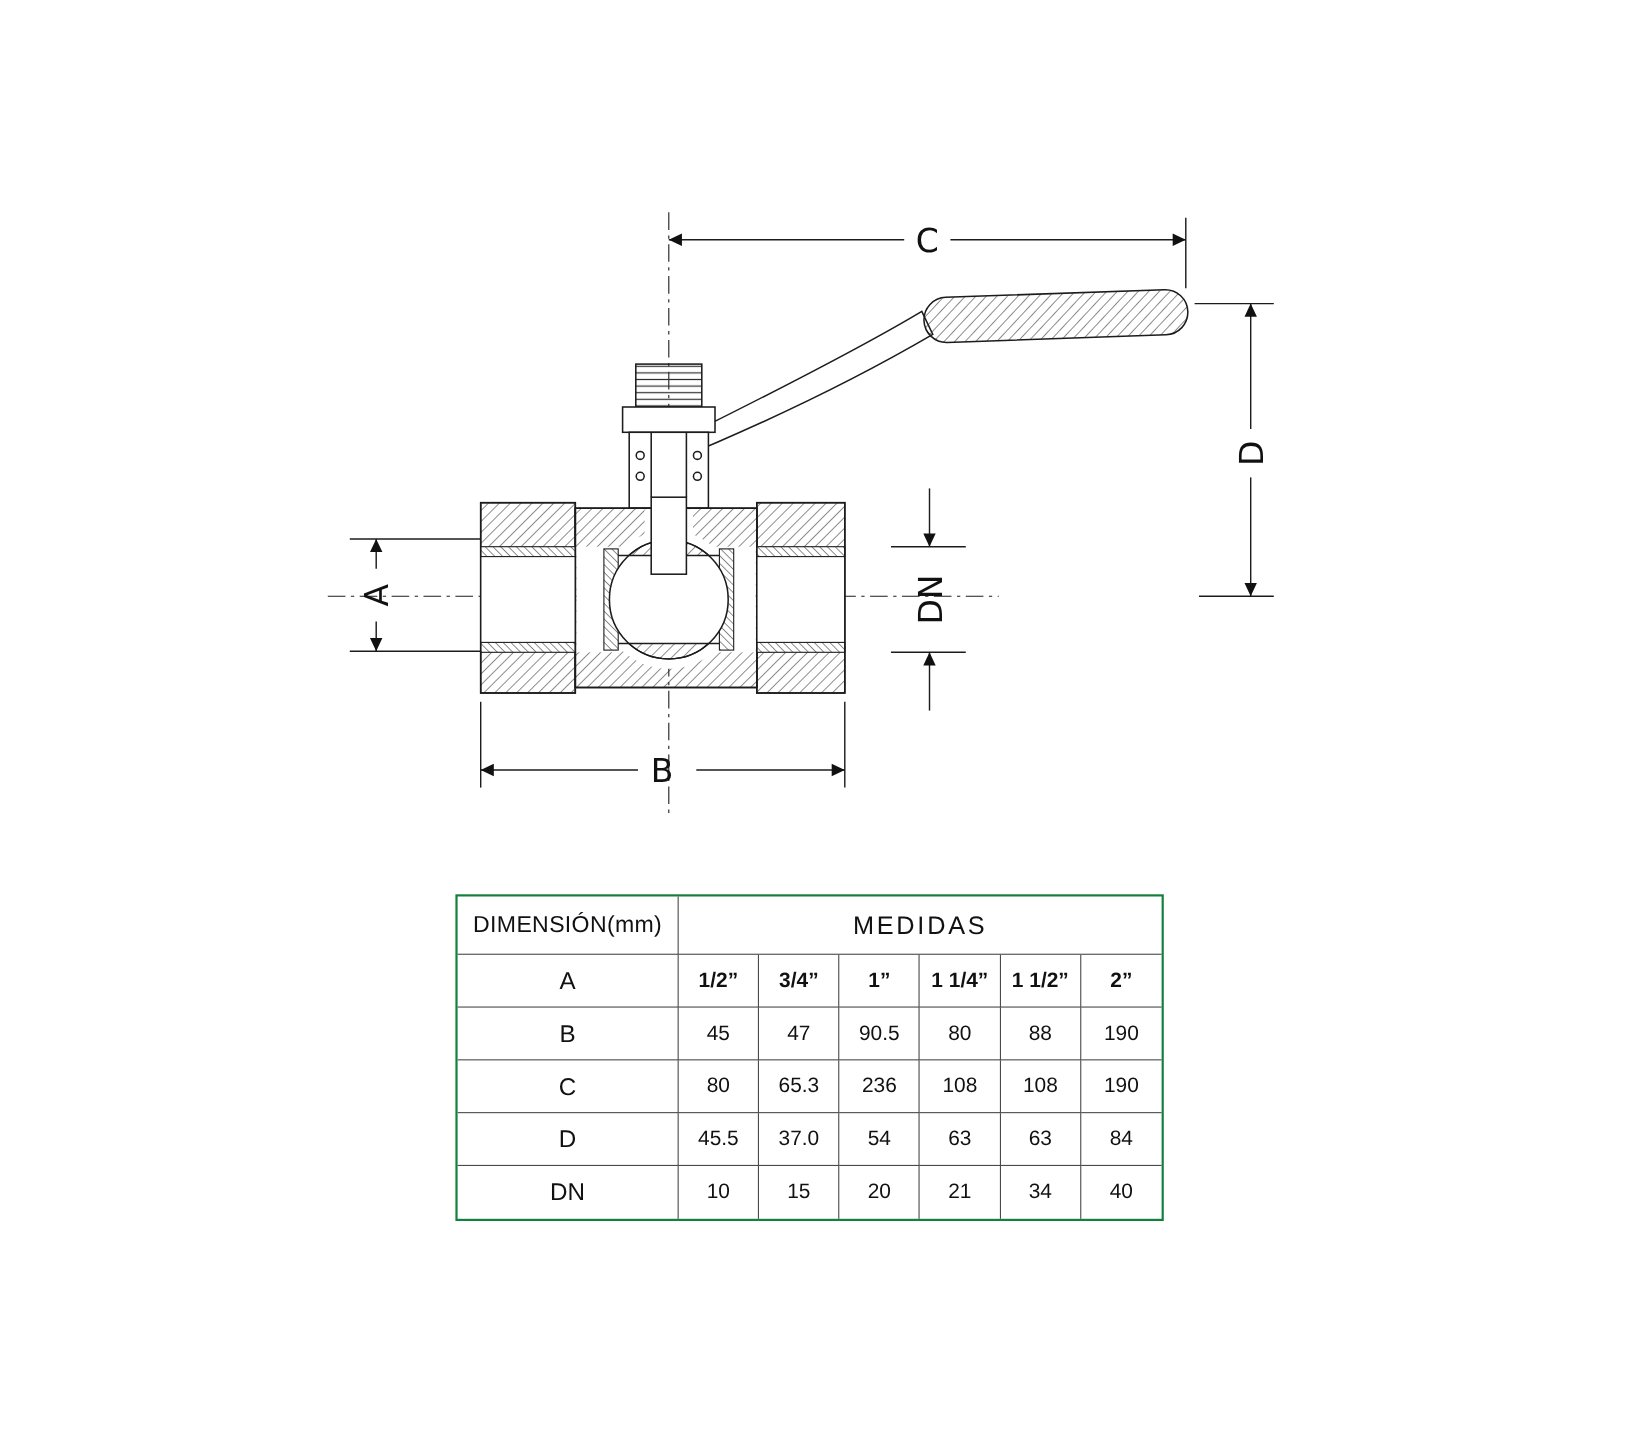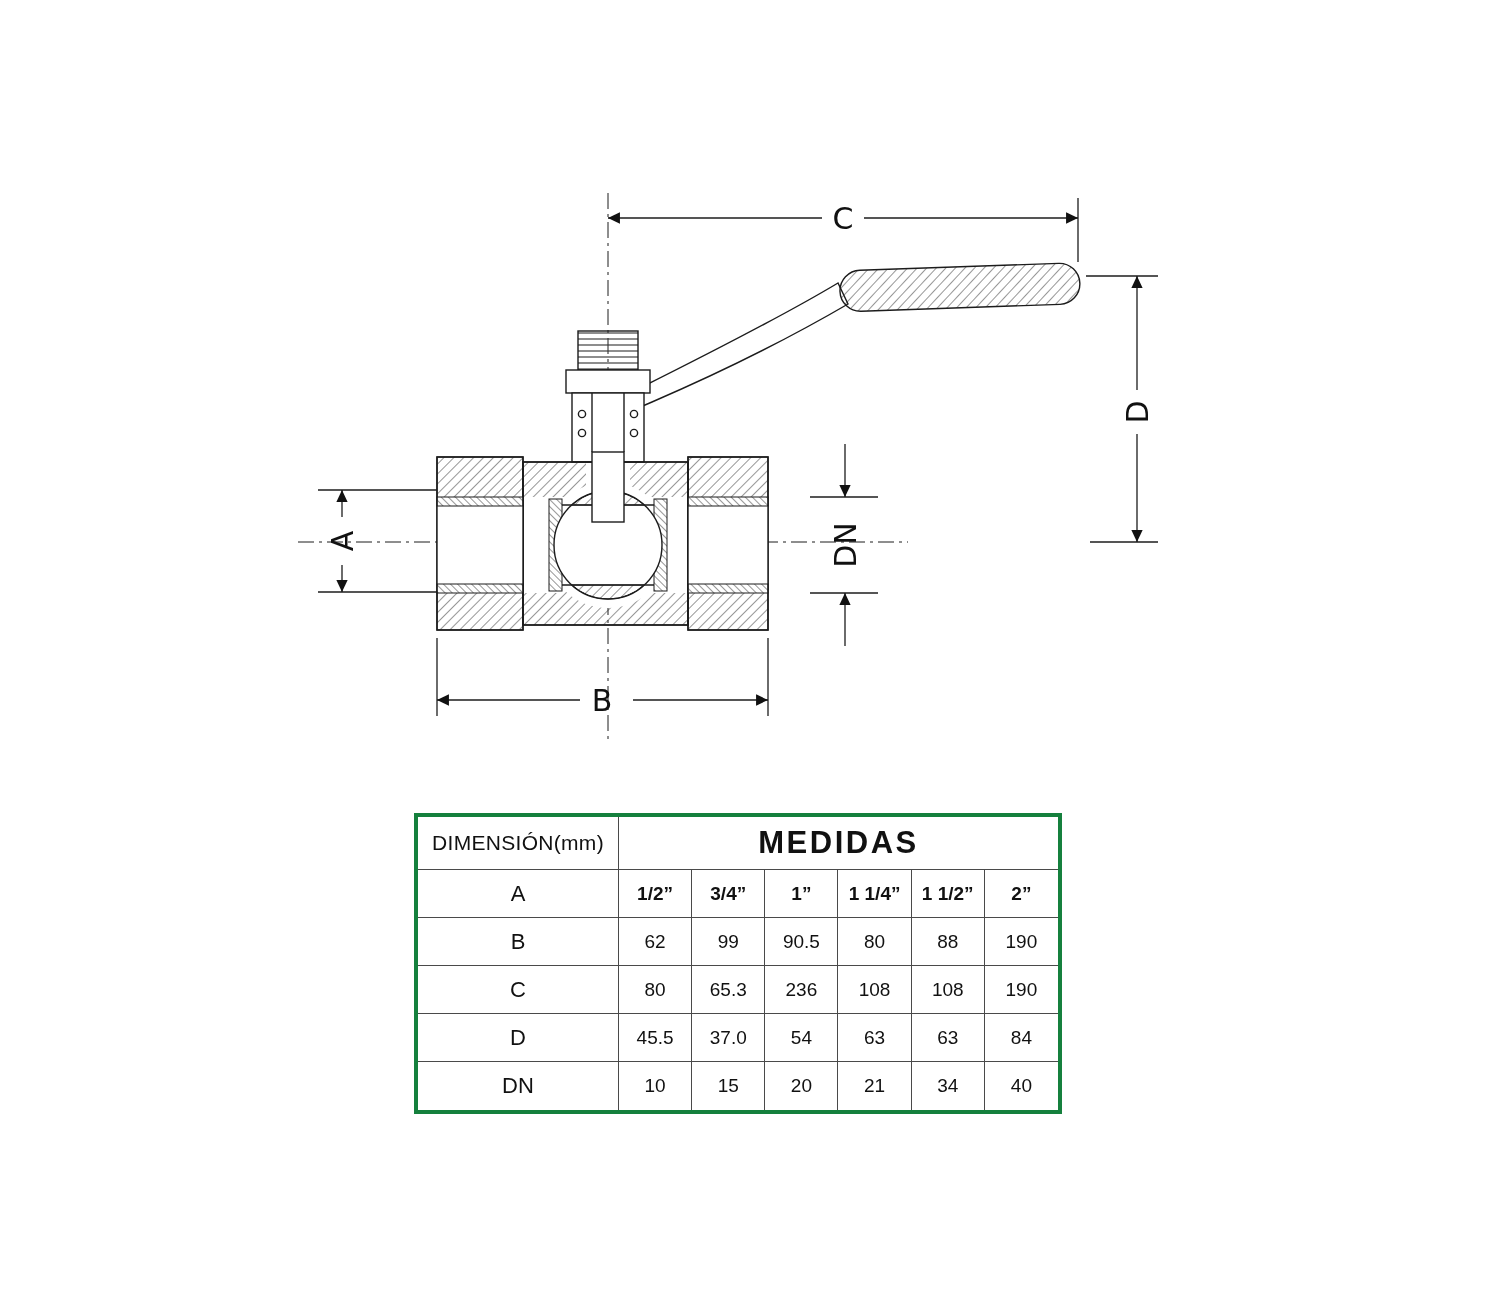--- a/index.html
+++ b/index.html
@@ -1,27 +1,27 @@
 <!DOCTYPE html>
 <html><head>
 <meta charset="utf-8">
 <style>
   html,body{margin:0;padding:0;background:#fff;}
   #canvas{position:relative;width:1500px;height:1313px;background:#ffffff;overflow:hidden;font-family:"Liberation Sans",sans-serif;}
   #drawing{position:absolute;left:0;top:0;}
   #drawing text{font-family:"DejaVu Sans",sans-serif;font-size:30px;fill:#111;}
 
-  .dtable{position:absolute;left:414px;top:813px;width:640px;border:4px solid #15803d;background:#fff;color:#111;}
+  .dtable{position:absolute;left:414px;top:813px;width:640px;border:2px solid #15803d;background:#fff;color:#111;}
   .thead{display:grid;grid-template-columns:201px 1fr;height:53px;}
   .trow{display:grid;grid-template-columns:201px repeat(6,1fr);height:48px;}
   .cell{display:flex;align-items:center;justify-content:center;border-right:1.6px solid #4a4a4a;border-bottom:1.6px solid #4a4a4a;}
   .thead .cell:last-child,.trow .cell:last-child{border-right:none;}
   .trow:last-child .cell{border-bottom:none;}
   .c-dim{font-size:21px;letter-spacing:.3px;}
-  .c-med{font-size:31px;font-weight:bold;letter-spacing:2.5px;}
+  .c-med{font-size:23px;font-weight:normal;letter-spacing:2.5px;}
   .row-label{font-size:22px;}
   .val{font-size:19px;}
   .sizes .val{font-weight:bold;}
 </style>
 </head>
 <body>
 
 <div id="canvas">
 
   <svg id="drawing" width="1500" height="1313" viewBox="0 0 1500 1313">
@@ -145,22 +145,22 @@
       <div class="cell val">1/2”</div>
       <div class="cell val">3/4”</div>
       <div class="cell val">1”</div>
       <div class="cell val">1 1/4”</div>
       <div class="cell val">1 1/2”</div>
       <div class="cell val">2”</div>
     </div>
 
     <div class="trow">
       <div class="cell row-label">B</div>
-      <div class="cell val">62</div>
-      <div class="cell val">99</div>
+      <div class="cell val">45</div>
+      <div class="cell val">47</div>
       <div class="cell val">90.5</div>
       <div class="cell val">80</div>
       <div class="cell val">88</div>
       <div class="cell val">190</div>
     </div>
 
     <div class="trow">
       <div class="cell row-label">C</div>
       <div class="cell val">80</div>
       <div class="cell val">65.3</div>

